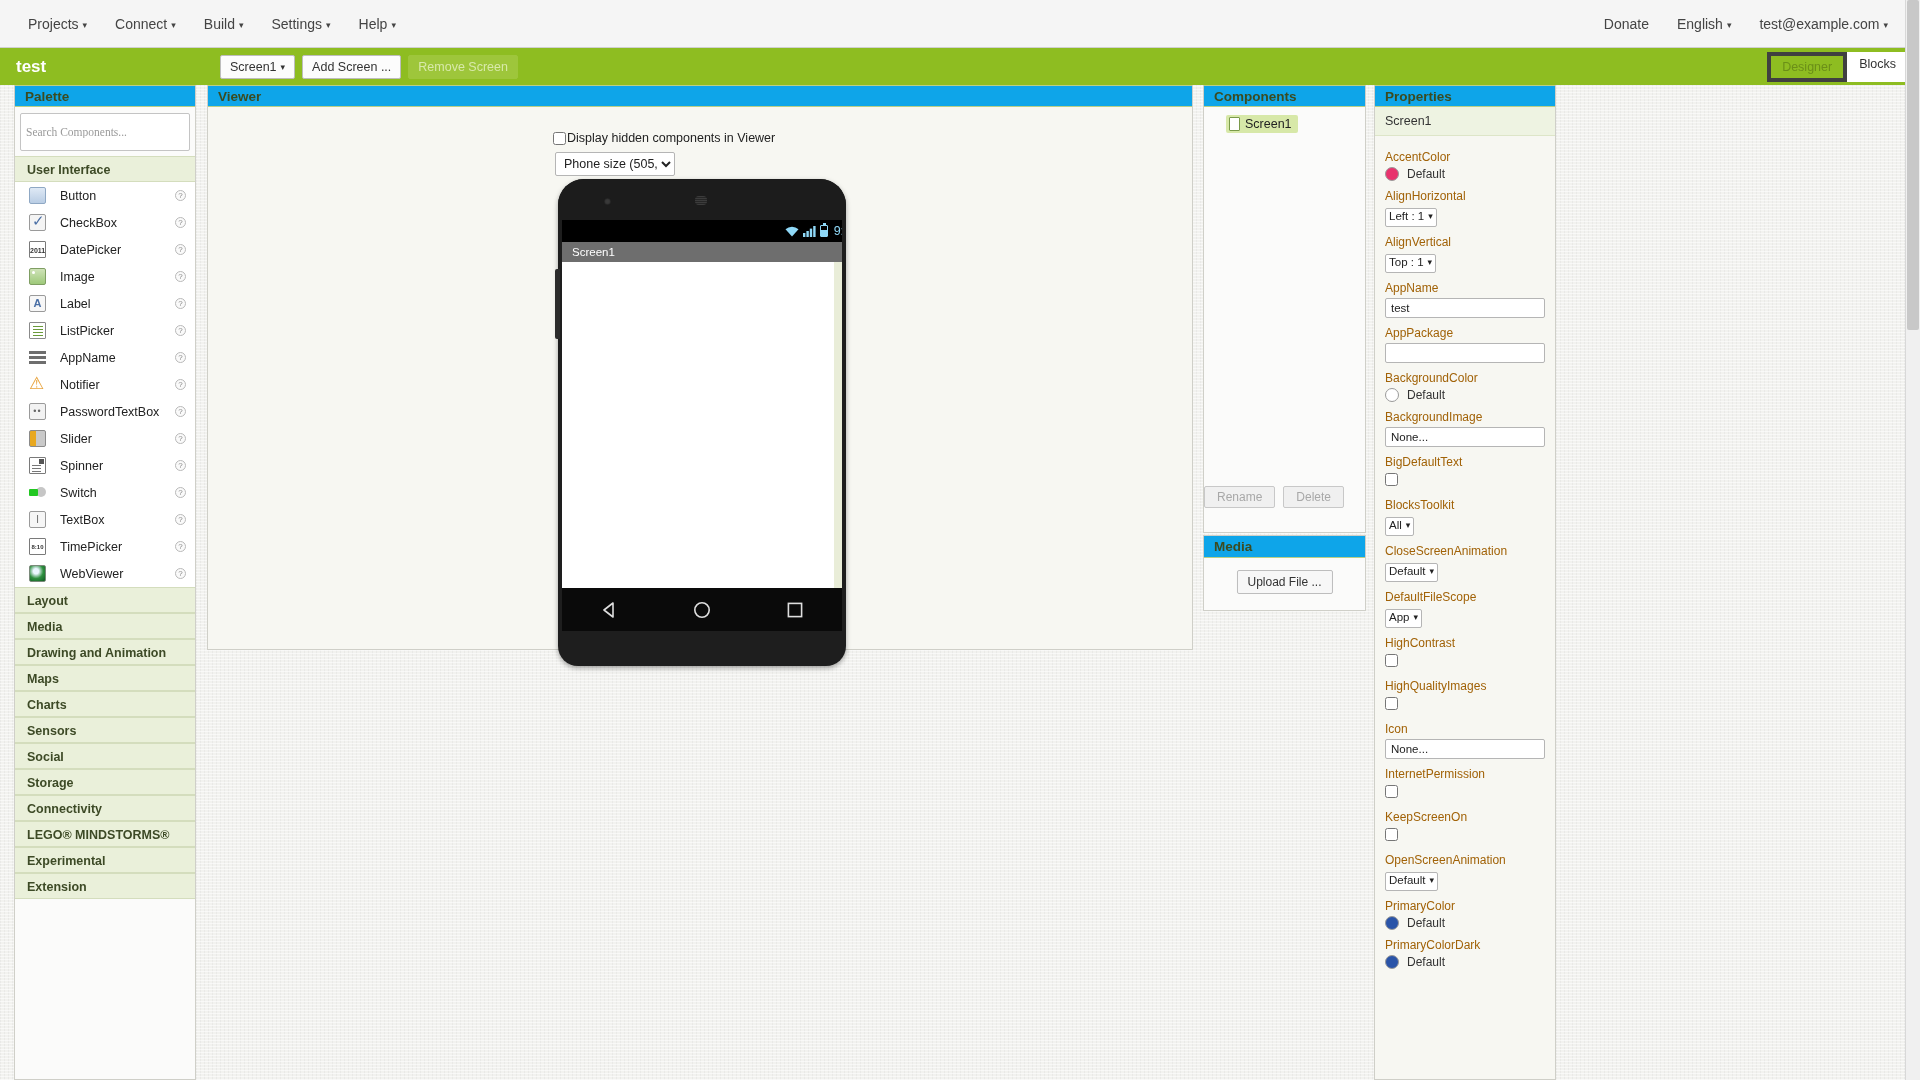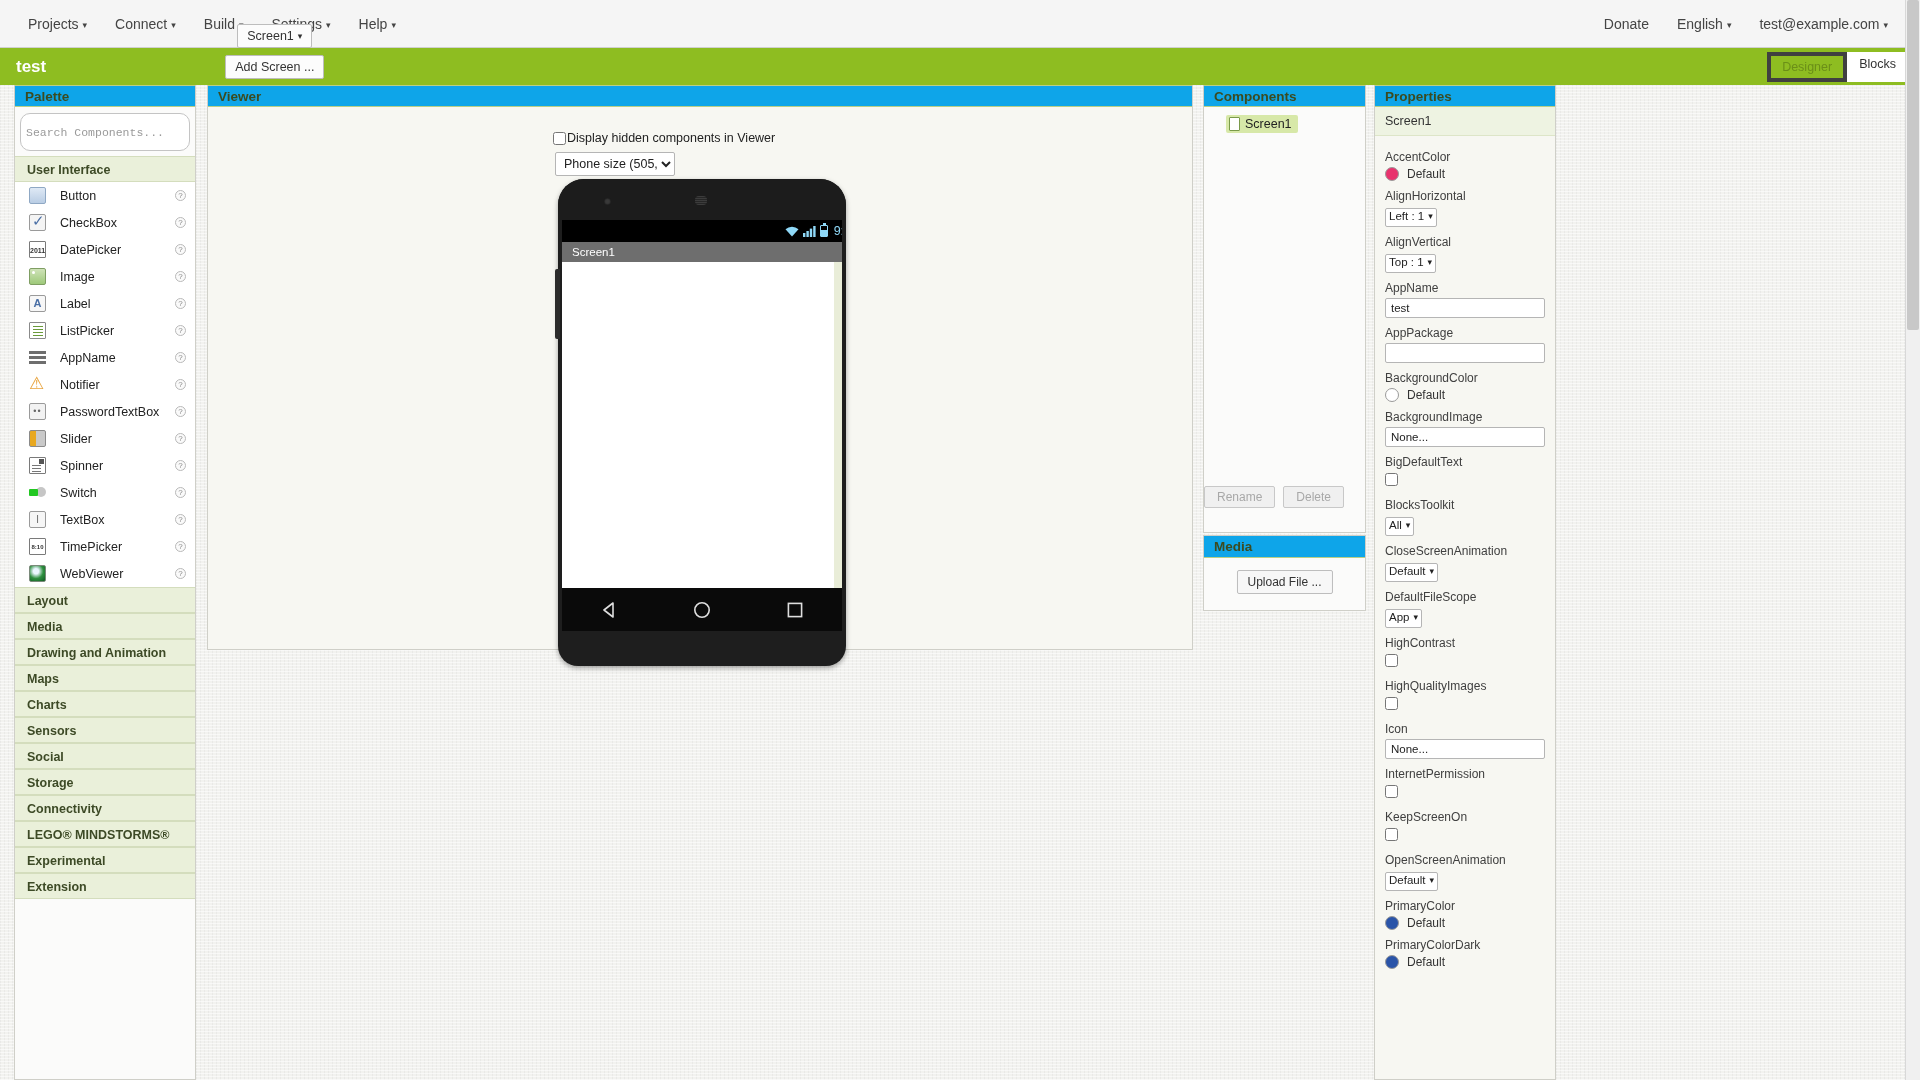--- a/index.html
+++ b/index.html
@@ -28,21 +28,21 @@
   
   #projbar {
     position: absolute; left: 0; top: 48px; width: 1920px; height: 37px;
     background: #8ebd21;
     display: flex; align-items: center;
   }
   #proj-title {
     font-size: 17px; font-weight: bold; color: #ffffff;
     padding-left: 16px; width: 220px;
   }
-  #projbar-center { display: flex; align-items: center; gap: 7px; flex-direction: column; }
+  #projbar-center { display: flex; align-items: center; gap: 7px; }
   .pbtn {
     font-size: 12.5px; background: #fcfcfc; border: 1px solid #bdbdbd;
     border-radius: 2px; padding: 4px 9px; color: #333; cursor: pointer;
     white-space: nowrap;
   }
   .pbtn.disabled { background: #9ec63b; border-color: #9ec63b; color: #d8e9aa; cursor: default; }
   #projbar-right { margin-left: auto; display: flex; padding-right: 12px; }
   .toggle-btn {
     font-size: 12.5px; padding: 4px 11px; cursor: pointer;
     border: 4px solid #404040; color: #6b8f18; background: #8ebd21;
@@ -69,22 +69,22 @@
 
   
   #palette {
     position: absolute; left: 14px; top: 0px; width: 182px; height: 995px;
     background: #fbfbfa; border: 1px solid #cfcfc8; border-top: none;
   }
   #palette .panel-header { border-top: 1px solid #b9cf86; }
   #search-wrap { padding: 6px 5px 5px 5px; background: #fbfbfa; }
   #search-input {
     width: 100%; height: 20px; font-size: 11.5px; padding: 18px 5px;
-    border: 1px solid #c4c4c4; border-radius: 10px; color: #333;
-    font-family: Liberation Mono, monospace; background: #fff;
+    border: 1px solid #c4c4c4; border-radius: 2px; color: #333;
+    font-family: Liberation Serif, serif; background: #fff;
   }
   #search-input::placeholder { color: #9a9a9a; }
 
   .cat-header {
     background: #eaf0da; color: #3d4a26; font-weight: bold; font-size: 12.5px;
     height: 26px; line-height: 26px; padding-left: 12px;
     border-top: 1px solid #d4ddbd; border-bottom: 1px solid #d4ddbd;
     cursor: pointer; user-select: none;
   }
   .cat-body { background: #ffffff; }
@@ -214,21 +214,21 @@
     position: absolute; left: 1374px; top: 0px; width: 182px; height: 995px;
     background: #f7f7f2; border: 1px solid #cfcfc8; border-top: none;
     overflow: hidden;
   }
   #properties .panel-header { border-top: 1px solid #b9cf86; }
   #prop-subject {
     font-size: 12.5px; color: #333; padding: 7px 0 7px 10px;
     background: #eef3e2; border-bottom: 1px solid #dde5c8;
   }
   #prop-list { padding: 6px 10px 0 10px; }
-  .prop-name { font-size: 12px; color: #404040; margin-top: 8px; margin-bottom: 3px; }
+  .prop-name { font-size: 12px; color: #a16207; margin-top: 8px; margin-bottom: 3px; }
   .prop-colorrow { display: flex; align-items: center; gap: 8px; margin-bottom: 2px; cursor: pointer; }
   .swatch { width: 14px; height: 14px; border-radius: 50%; border: 1px solid #9a9a9a; }
   .prop-colortext { font-size: 12px; color: #333; }
   .prop-select {
     font-size: 11.5px; font-family:"Liberation Sans",sans-serif;
     border: 1px solid #b5b5b5; border-radius: 2px; background: #fff; color: #222;
     padding: 1px 3px; height: 19px; cursor:pointer;
   }
   .prop-text {
     width: 100%; height: 20px; font-size: 11.5px; padding: 2px 5px;

